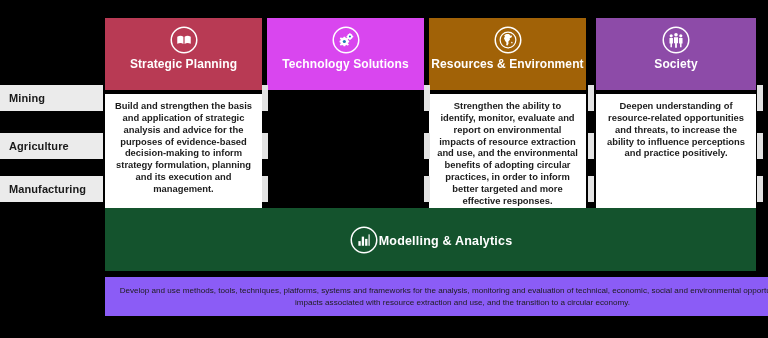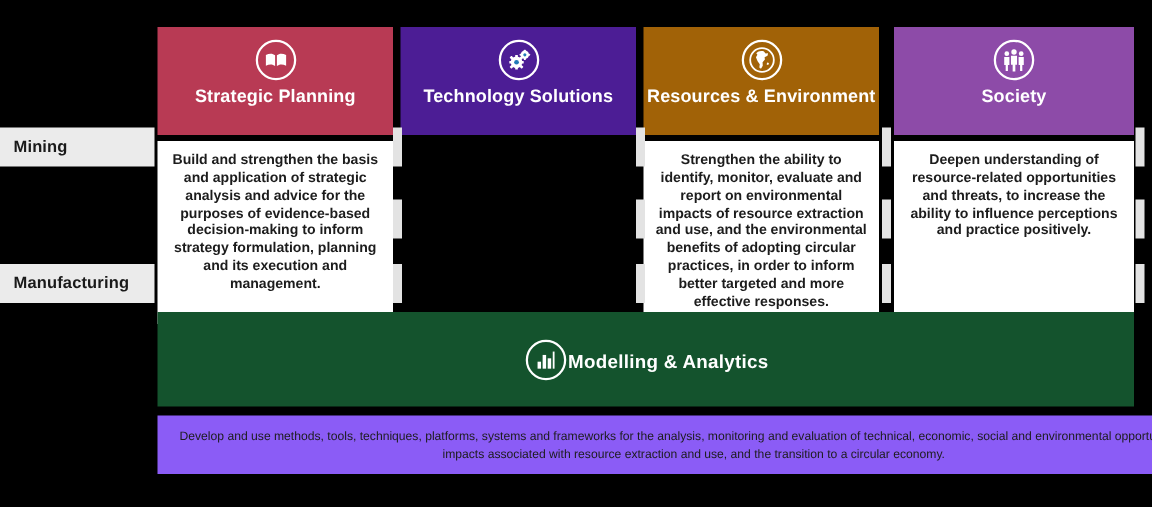--- a/index.html
+++ b/index.html
@@ -98,40 +98,43 @@
   }
 </style>
 </head>
 <body>
 
 <div id="stage">
 
   <div class="sector-bar s0">
     <span>Mining</span>
   </div>
+  <div class="sector-bar s1">
+    <span>Agriculture</span>
+  </div>
   <div class="sector-bar s2">
     <span>Manufacturing</span>
   </div>
 
   <div class="pillar p0">
     <div class="pillar-head" style="background:#b83a54">
       <span class="ico">
         <svg viewBox="0 0 40 40" width="30" height="30" aria-hidden="true">
           <circle cx="20" cy="20" r="17" fill="none" stroke="#ffffff" stroke-width="2"></circle>
           <path d="M11 15.5c3.2-1.6 6-1.6 8.2 0.3v9.6c-2.2-1.9-5-1.9-8.2-.3z" fill="#ffffff"></path>
           <path d="M29 15.5c-3.2-1.6-6-1.6-8.2 0.3v9.6c2.2-1.9 5-1.9 8.2-.3z" fill="#ffffff"></path>
         </svg>
       </span>
       <span class="ttl">Strategic Planning</span>
     </div>
     <div class="pillar-body">Build and strengthen the basis and application of strategic analysis and advice for the purposes of evidence-based decision-making to inform strategy formulation, planning and its execution and management.</div>
   </div>
 
   <div class="pillar p1">
-    <div class="pillar-head" style="background:#4c1d95">
+    <div class="pillar-head" style="background:#d946ef">
       <span class="ico">
         <svg viewBox="0 0 40 40" width="30" height="30" aria-hidden="true">
           <circle cx="20" cy="20" r="17" fill="none" stroke="#ffffff" stroke-width="2"></circle>
           <g fill="#ffffff">
             <path d="M17.6 18.4l1.5-.6 1.1 1.1-.6 1.5 1.3 3.1-1.5.6-1.1-1.1.6-1.5z" opacity="0"></path>
             <circle cx="17.8" cy="22" r="5.2"></circle>
             <circle cx="17.8" cy="22" r="2.1" fill="#2179b8"></circle>
             <rect x="16.6" y="15.6" width="2.4" height="3" rx=".5"></rect>
             <rect x="16.6" y="25.4" width="2.4" height="3" rx=".5"></rect>
             <rect x="11.4" y="20.8" width="3" height="2.4" rx=".5"></rect>

